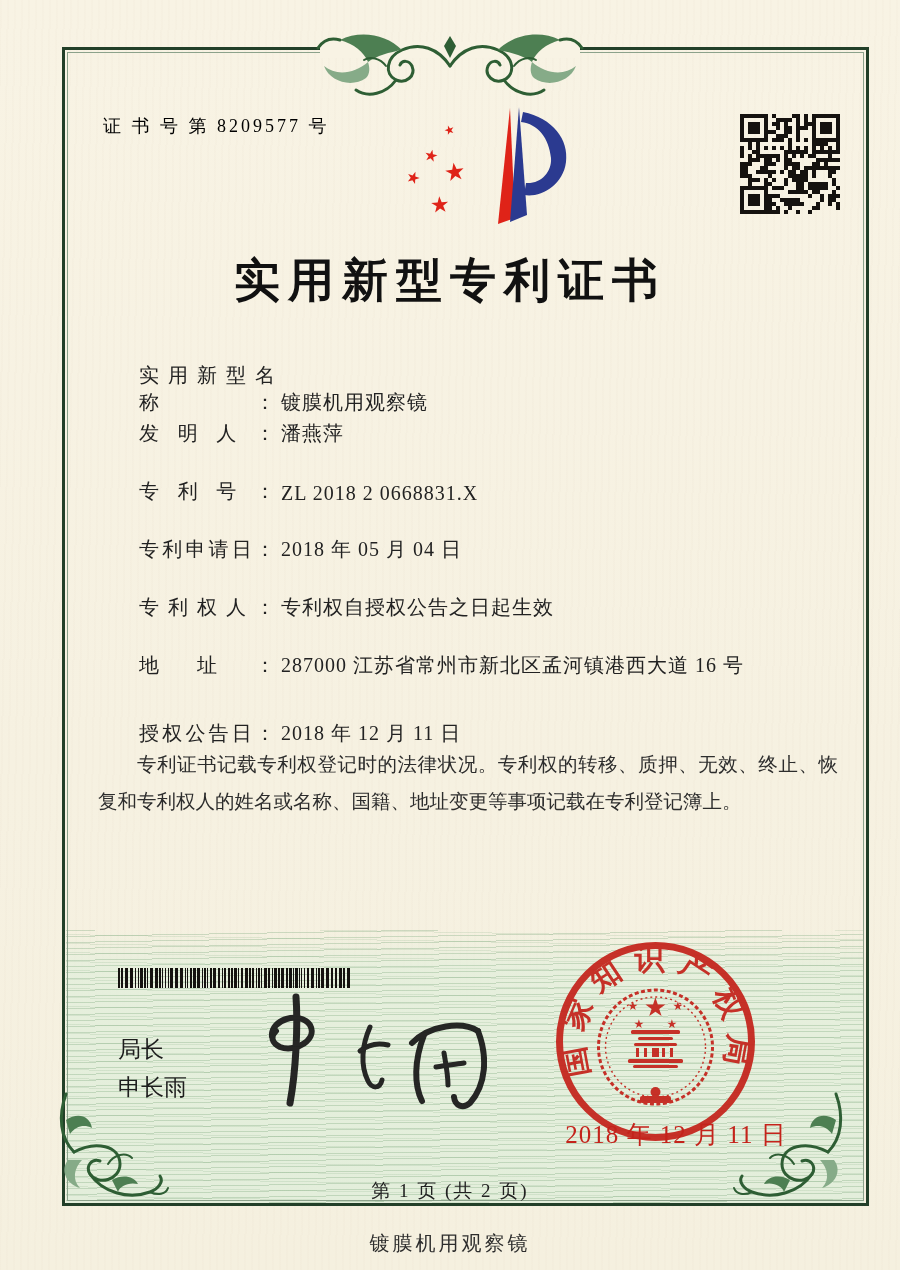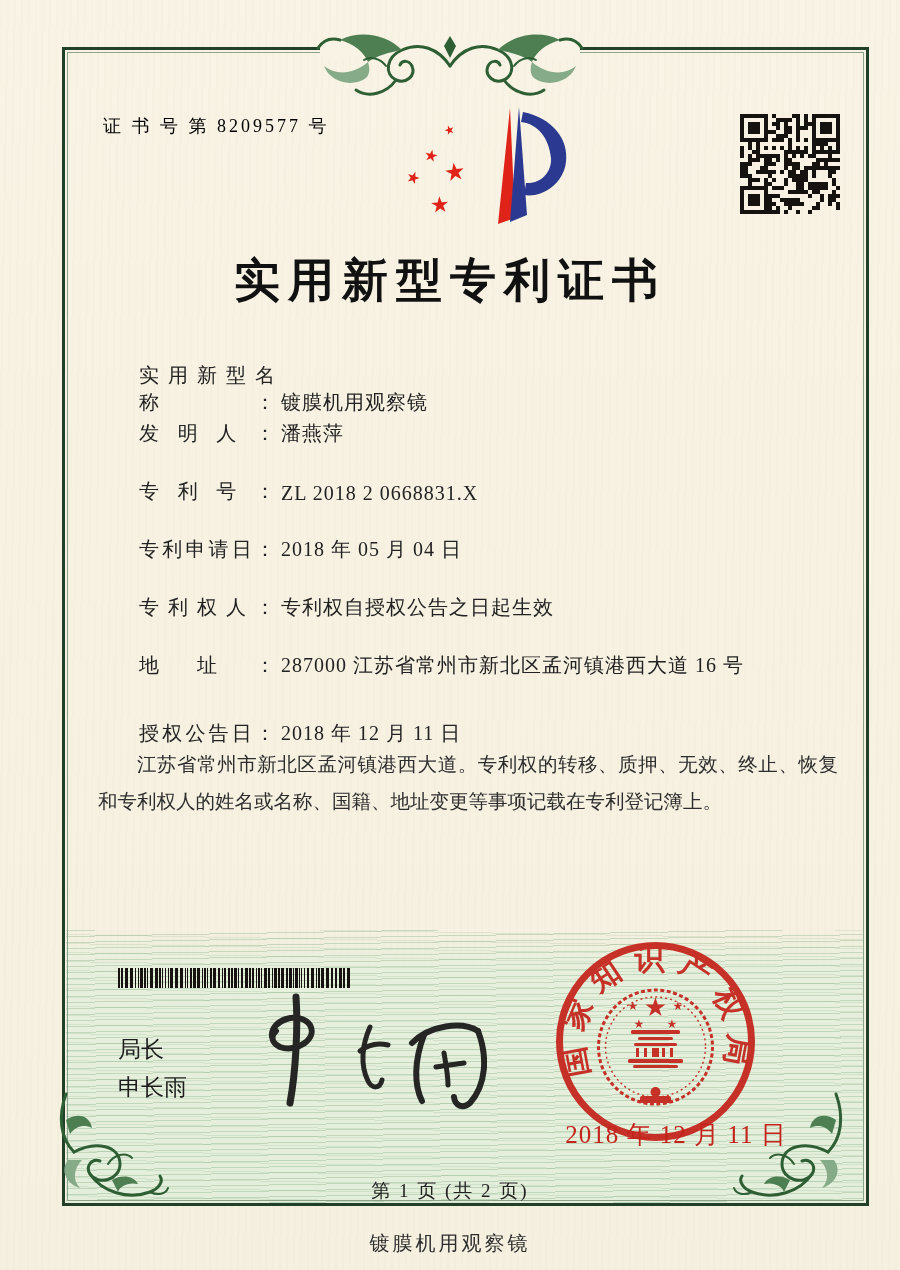--- a/index.html
+++ b/index.html
@@ -485,21 +485,21 @@
   <span class="flabel">专利权人：</span><span class="fvalue">专利权自授权公告之日起生效</span>
 </div>
 <div class="frow" style="top:652px">
   <span class="flabel">地址：</span><span class="fvalue">287000 江苏省常州市新北区孟河镇港西大道 16 号</span>
 </div>
 <div class="frow" style="top:720px">
   <span class="flabel">授权公告日：</span><span class="fvalue">2018 年 12 月 11 日</span>
 </div>
 
 <div class="paras">
-  <p>江苏省常州市新北区孟河镇港西大道。专利权的转移、质押、无效、终止、恢复和专利权人的姓名或名称、国籍、地址变更等事项记载在专利登记簿上。</p>
+  <p>专利证书记载专利权登记时的法律状况。专利权的转移、质押、无效、终止、恢复和专利权人的姓名或名称、国籍、地址变更等事项记载在专利登记簿上。</p>
 </div>
 
 <div class="barcode">
     <i style="left:0px;width:2px"></i>
     <i style="left:3px;width:2px"></i>
     <i style="left:7px;width:3px"></i>
     <i style="left:12px;width:3px"></i>
     <i style="left:17px;width:1px"></i>
     <i style="left:20px;width:1px"></i>
     <i style="left:22px;width:3px"></i>

